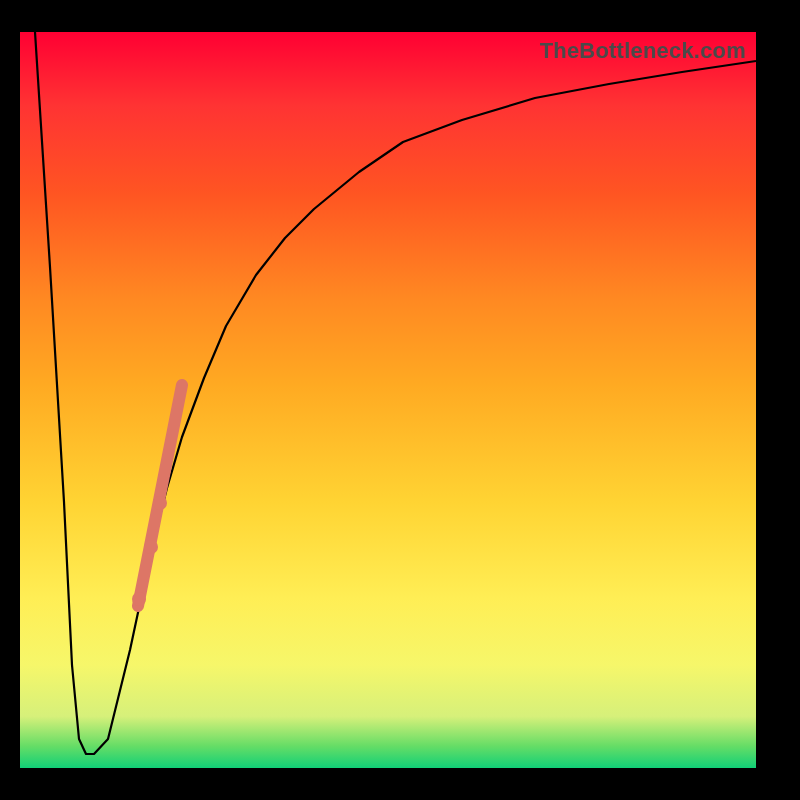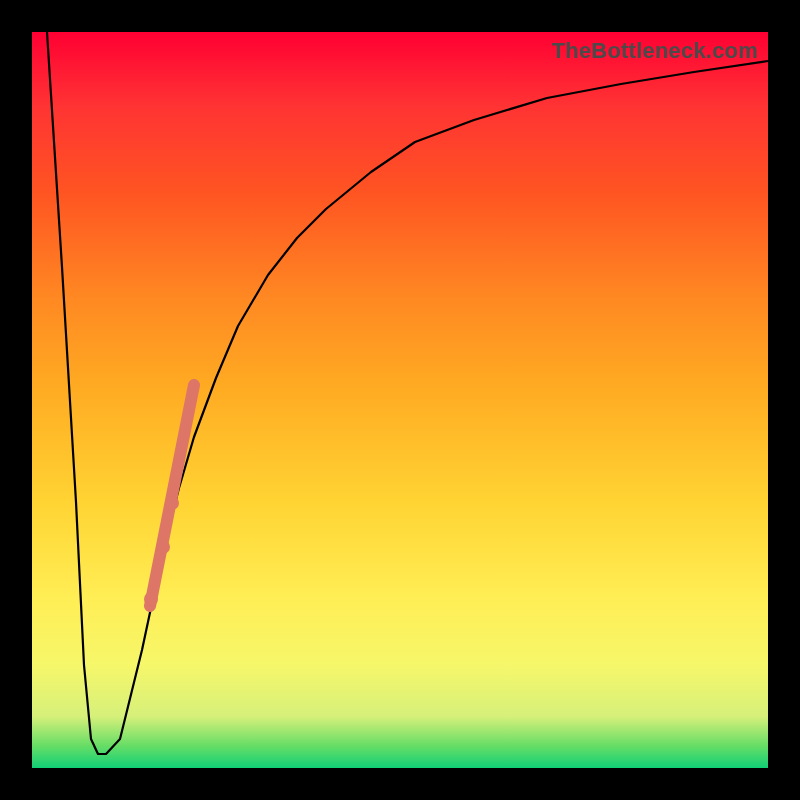--- a/index.html
+++ b/index.html
@@ -12,21 +12,21 @@
     font-family: Arial, Helvetica, sans-serif;
   }
   .frame {
     position: relative;
     width: 800px;
     height: 800px;
     background: #000;
   }
   .plot {
     position: absolute;
-    left: 32px;
+    left: 20px;
     top: 32px;
     width: 736px;
     height: 736px;
     background: linear-gradient(
       to bottom,
       #ff0033 0%,
       #ff3333 10%,
       #ff5522 22%,
       #ff8822 36%,
       #ffaa22 48%,

